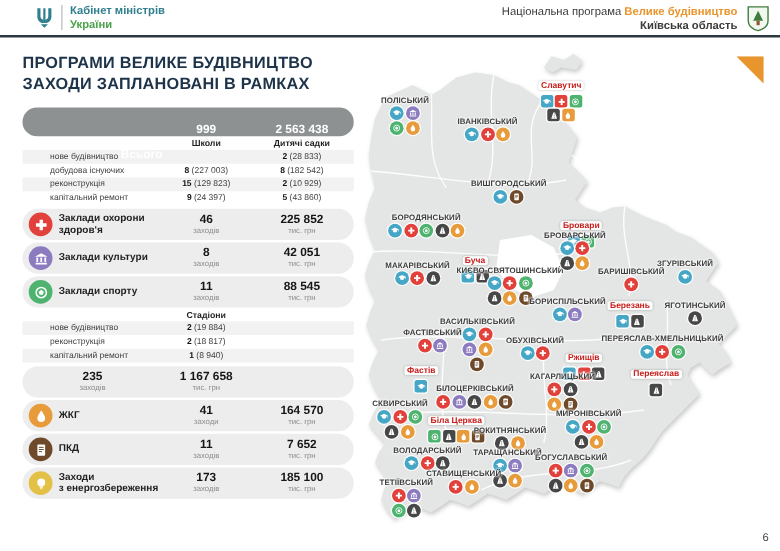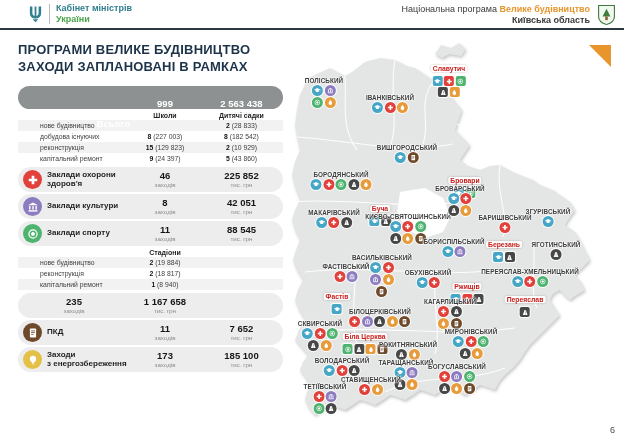--- a/index.html
+++ b/index.html
@@ -272,20 +272,38 @@
             <b>235</b>
             <span>заходів</span>
           </div>
           <div class="num-cell">
             <b>1 167 658</b>
             <span>тис. грн</span>
           </div>
         </div>
         <div class="cat-row">
           <div class="label-cell">
+            <span class="cat-icon" style="background: rgb(232, 155, 59);">
+              <svg viewBox="0 0 24 24">
+                <use href="#sym-zhkg"></use>
+              </svg>
+            </span>
+            <div class="cat-label">ЖКГ</div>
+          </div>
+          <div class="num-cell">
+            <b>41</b>
+            <span>заходи</span>
+          </div>
+          <div class="num-cell">
+            <b>164 570</b>
+            <span>тис. грн</span>
+          </div>
+        </div>
+        <div class="cat-row">
+          <div class="label-cell">
             <span class="cat-icon" style="background: rgb(110, 74, 43);">
               <svg viewBox="0 0 24 24">
                 <use href="#sym-pkd"></use>
               </svg>
             </span>
             <div class="cat-label">ПКД</div>
           </div>
           <div class="num-cell">
             <b>11</b>
             <span>заходів</span>

